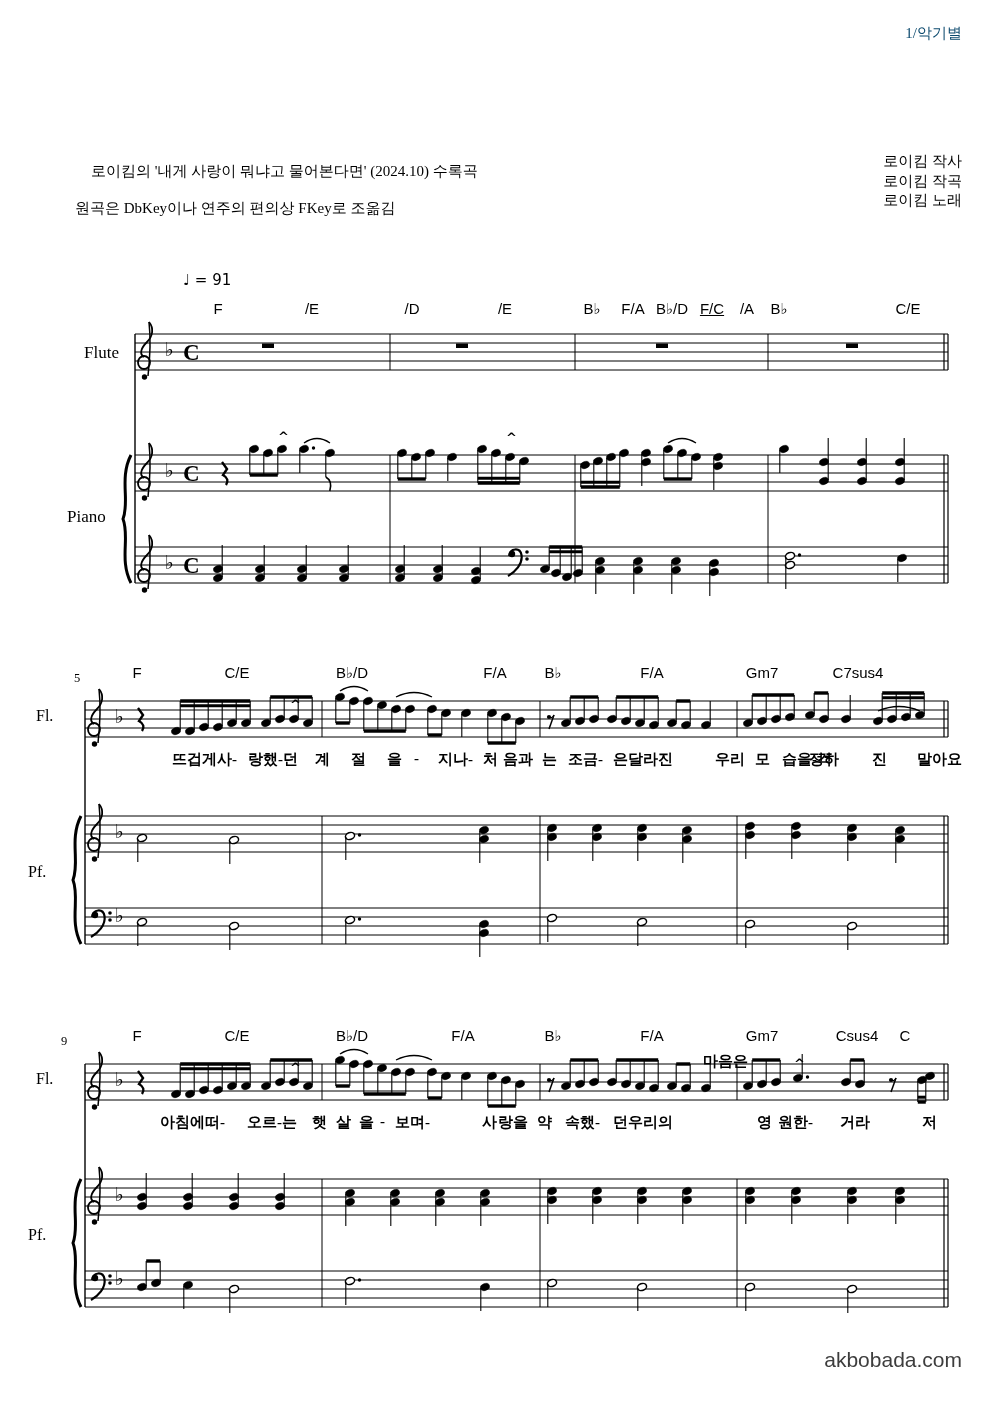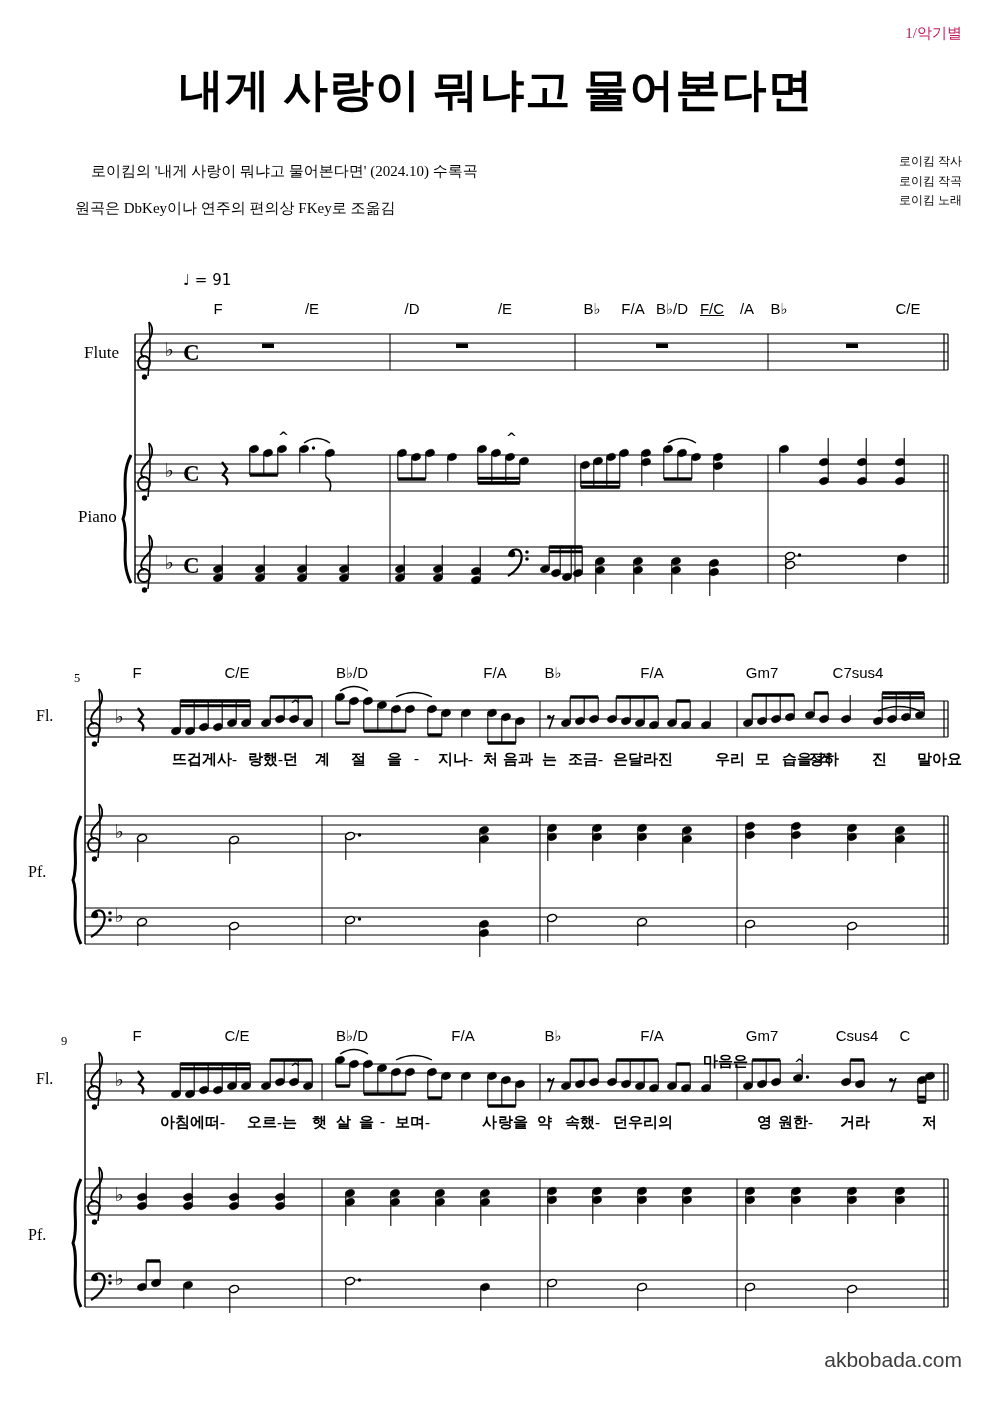--- a/index.html
+++ b/index.html
@@ -1,40 +1,39 @@
 <!DOCTYPE html>
 <html><head>
 <meta charset="utf-8">
 <style>
   html,body{margin:0;padding:0;background:#888;}
   .page{position:relative;width:992px;height:1403px;background:#ffffff;color:#000;
         font-family:"Liberation Serif",serif;overflow:hidden;margin:0 auto;}
-  .page-indicator{position:absolute;top:24px;right:30px;font-size:15px;color:#be185d;}
+  .page-indicator{position:absolute;top:24px;right:30px;font-size:15px;color:#0c4a6e;}
   .title{position:absolute;left:0;right:0;top:60px;margin:0;text-align:center;
          font-size:45px;font-weight:600;letter-spacing:1px;}
   .sub-line1{position:absolute;left:91px;top:162px;font-size:15px;}
   .sub-line2{position:absolute;left:75px;top:199px;font-size:15px;}
-  .credits{position:absolute;right:30px;top:152px;text-align:right;font-size:12px;line-height:19.5px;}
+  .credits{position:absolute;right:30px;top:152px;text-align:right;font-size:15px;line-height:19.5px;}
   .tempo{position:absolute;left:183px;top:271px;font-size:15px;font-family:"DejaVu Sans",sans-serif;}
   #notation{position:absolute;left:0;top:0;}
   .chord{position:absolute;transform:translateX(-50%);font-family:"Liberation Sans",sans-serif;
          font-size:15px;white-space:nowrap;}
   .lyric{position:absolute;font-family:"Liberation Serif",serif;font-weight:700;font-size:15px;white-space:nowrap;}
   .ilabel{position:absolute;font-family:"Liberation Serif",serif;font-size:17px;}
   .ilabel.small{font-size:16px;}
   .mnum{position:absolute;font-family:"Liberation Serif",serif;font-size:12.5px;}
   .watermark{position:absolute;right:30px;top:1348px;font-family:"Liberation Sans",sans-serif;
              font-size:21px;color:#3d3d3d;}
 </style>
 </head>
 <body>
 
 <div class="page">
   <div class="page-indicator">1/악기별</div>
-  <h1 class="title">내게 사랑이 뭐냐고 물어본다면</h1>
   <div class="sub-line1">로이킴의 '내게 사랑이 뭐냐고 물어본다면' (2024.10) 수록곡</div>
   <div class="sub-line2">원곡은 DbKey이나 연주의 편의상 FKey로 조옮김</div>
   <div class="credits">
     <div>로이킴 작사</div>
     <div>로이킴 작곡</div>
     <div>로이킴 노래</div>
   </div>
   <div class="tempo">♩ = 91</div>
 
   <svg id="notation" width="992" height="1403" viewBox="0 0 992 1403">
@@ -725,21 +724,21 @@
       <div class="chord" style="left: 412px; top: 300px;">/D</div>
       <div class="chord" style="left: 505px; top: 300px;">/E</div>
       <div class="chord" style="left: 592px; top: 300px;">B♭</div>
       <div class="chord" style="left: 633px; top: 300px;">F/A</div>
       <div class="chord" style="left: 672px; top: 300px;">B♭/D</div>
       <div class="chord" style="left: 712px; top: 300px; text-decoration: underline;">F/C</div>
       <div class="chord" style="left: 747px; top: 300px;">/A</div>
       <div class="chord" style="left: 779px; top: 300px;">B♭</div>
       <div class="chord" style="left: 908px; top: 300px;">C/E</div>
       <div class="ilabel" style="left: 84px; top: 343px;">Flute</div>
-      <div class="ilabel" style="left: 78px; top: 507px;">Piano</div>
+      <div class="ilabel" style="left: 67px; top: 507px;">Piano</div>
       <div class="chord" style="left: 137px; top: 664px;">F</div>
       <div class="chord" style="left: 237px; top: 664px;">C/E</div>
       <div class="chord" style="left: 352px; top: 664px;">B♭/D</div>
       <div class="chord" style="left: 495px; top: 664px;">F/A</div>
       <div class="chord" style="left: 553px; top: 664px;">B♭</div>
       <div class="chord" style="left: 652px; top: 664px;">F/A</div>
       <div class="chord" style="left: 762px; top: 664px;">Gm7</div>
       <div class="chord" style="left: 858px; top: 664px;">C7sus4</div>
       <div class="lyric" style="left: 172px; top: 750px;">뜨겁게사-</div>
       <div class="lyric" style="left: 248px; top: 750px;">랑했-던</div>

